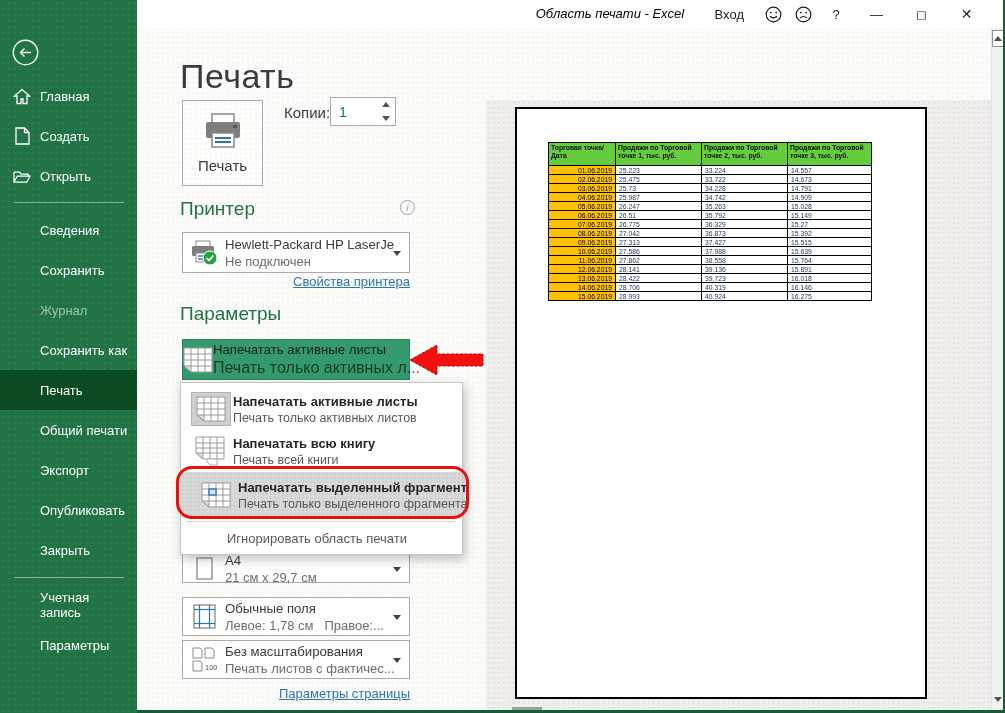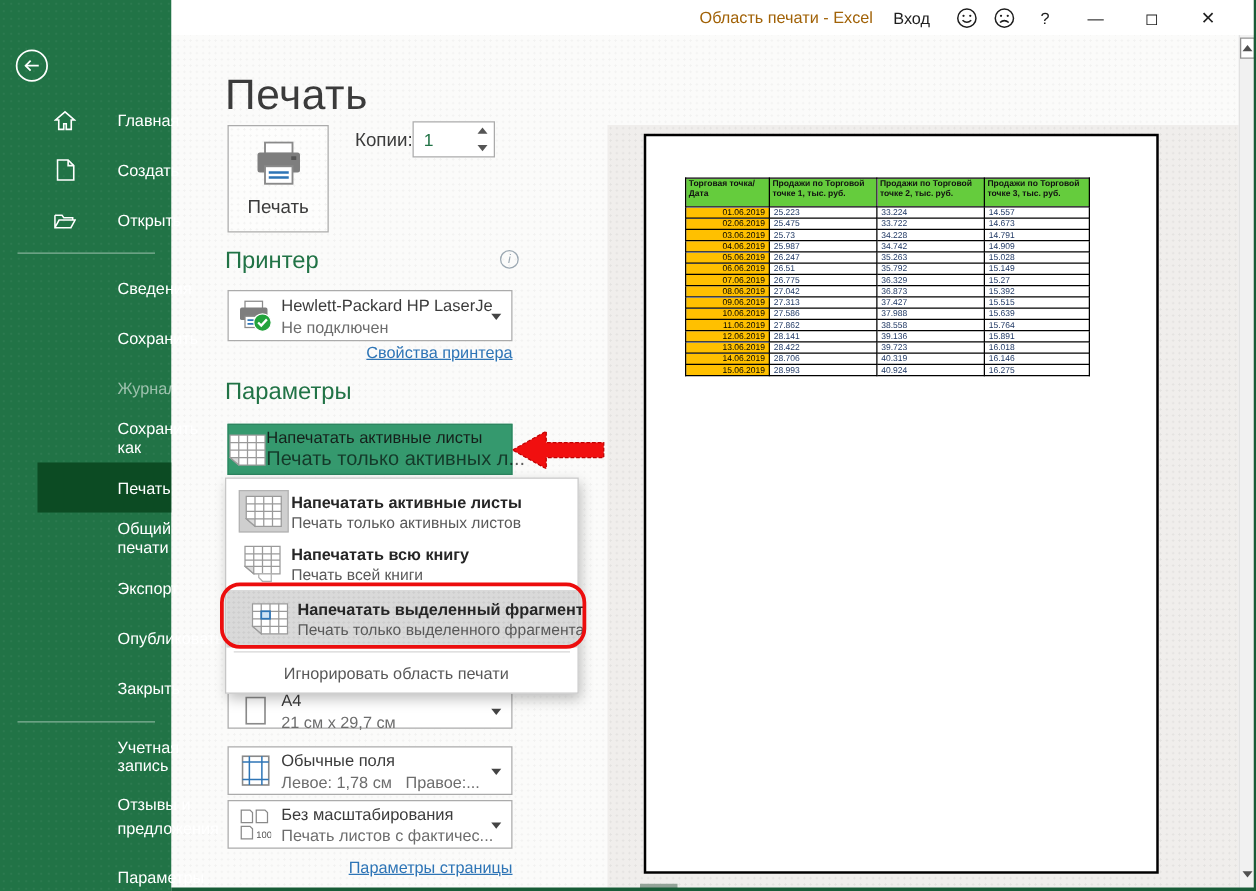--- a/index.html
+++ b/index.html
@@ -2,39 +2,39 @@
 <html><head>
 <meta charset="utf-8">
 <style>
   html,body{margin:0;padding:0;background:#444;}
   *{box-sizing:border-box;font-family:"Liberation Sans",sans-serif;}
   .window{position:relative;width:1005px;height:713px;background:#fbfbfa;overflow:hidden;
     background-image:radial-gradient(rgba(0,0,0,0.035) 1px,transparent 1px);background-size:5px 5px;}
 
   
   .titlebar{position:absolute;left:137px;top:0;right:0;height:28px;background:#fff;}
-  .tb-title{position:absolute;left:492px;top:0;transform:translateX(-50%);height:28px;line-height:28px;
-    font-size:13px;color:#a16207;white-space:nowrap;}
+  .tb-title{position:absolute;left:473px;top:0;transform:translateX(-50%);height:28px;line-height:28px;
+    font-size:13px;color:#000000;white-space:nowrap;font-style:italic;}
   .tb-right{position:absolute;right:16px;top:0;height:28px;display:flex;align-items:center;}
   .tb-item{height:28px;display:flex;align-items:center;justify-content:center;color:#1e1e1e;font-size:13px;cursor:default;}
   .tb-signin{padding:0 14px;}
   .tb-face{width:30px;}
   .tb-help{width:36px;}
   .tb-ctl{width:45px;font-size:13px;}
   .tb-ctl.close{font-size:14px;}
 
   
   .sidebar{position:absolute;left:0;top:0;width:137px;height:713px;background:#217346;z-index:5;
     background-image:radial-gradient(rgba(255,255,255,0.05) 1px,transparent 1px);background-size:6px 6px;}
   .back-btn{position:absolute;left:12px;top:39px;width:27px;height:27px;cursor:pointer;}
   .sb-group{position:absolute;left:0;width:137px;}
   #sb-top{top:76px;}
   #sb-mid{top:210px;}
   #sb-bottom{top:585px;}
-  .sb-item{height:40px;display:flex;align-items:center;color:#fff;font-size:13px;cursor:pointer;padding-left:64px;position:relative;margin-left:30px;}
+  .sb-item{height:40px;display:flex;align-items:center;color:#fff;font-size:13px;cursor:pointer;padding-left:40px;position:relative;}
   .sb-item .sb-ico{position:absolute;left:13px;top:50%;transform:translateY(-50%);width:18px;height:18px;display:flex;align-items:center;justify-content:center;}
   .sb-item.disabled{color:rgba(255,255,255,0.55);cursor:default;}
   .sb-item.selected{background:#0c4b23;}
   .sb-item.two-line{height:56px;line-height:1.45;padding-top:2px;align-items:center;}
   .sb-item .lbl{display:block;max-width:92px;}
   .sb-div{position:absolute;left:14px;width:110px;height:1px;background:rgba(255,255,255,0.45);}
 
   
   .page-title{position:absolute;left:180px;top:34px;font-size:34px;color:#3b3b3b;font-weight:normal;letter-spacing:.5px;}
 
@@ -212,23 +212,20 @@
           <span class="lbl">Опубликовать</span>
         </div>
         <div class="sb-item">
           <span class="lbl">Закрыть</span>
         </div>
       </div>
     <div class="sb-div" style="top:577px"></div>
     <div id="sb-bottom" class="sb-group">
         <div class="sb-item">
           <span class="lbl">Учетная запись</span>
-        </div>
-        <div class="sb-item two-line">
-          <span class="lbl">Отзывы и предложения</span>
         </div>
         <div class="sb-item">
           <span class="lbl">Параметры</span>
         </div>
       </div>
   </div>
 
   <h1 class="page-title">Печать</h1>
 
   <div class="print-btn">

